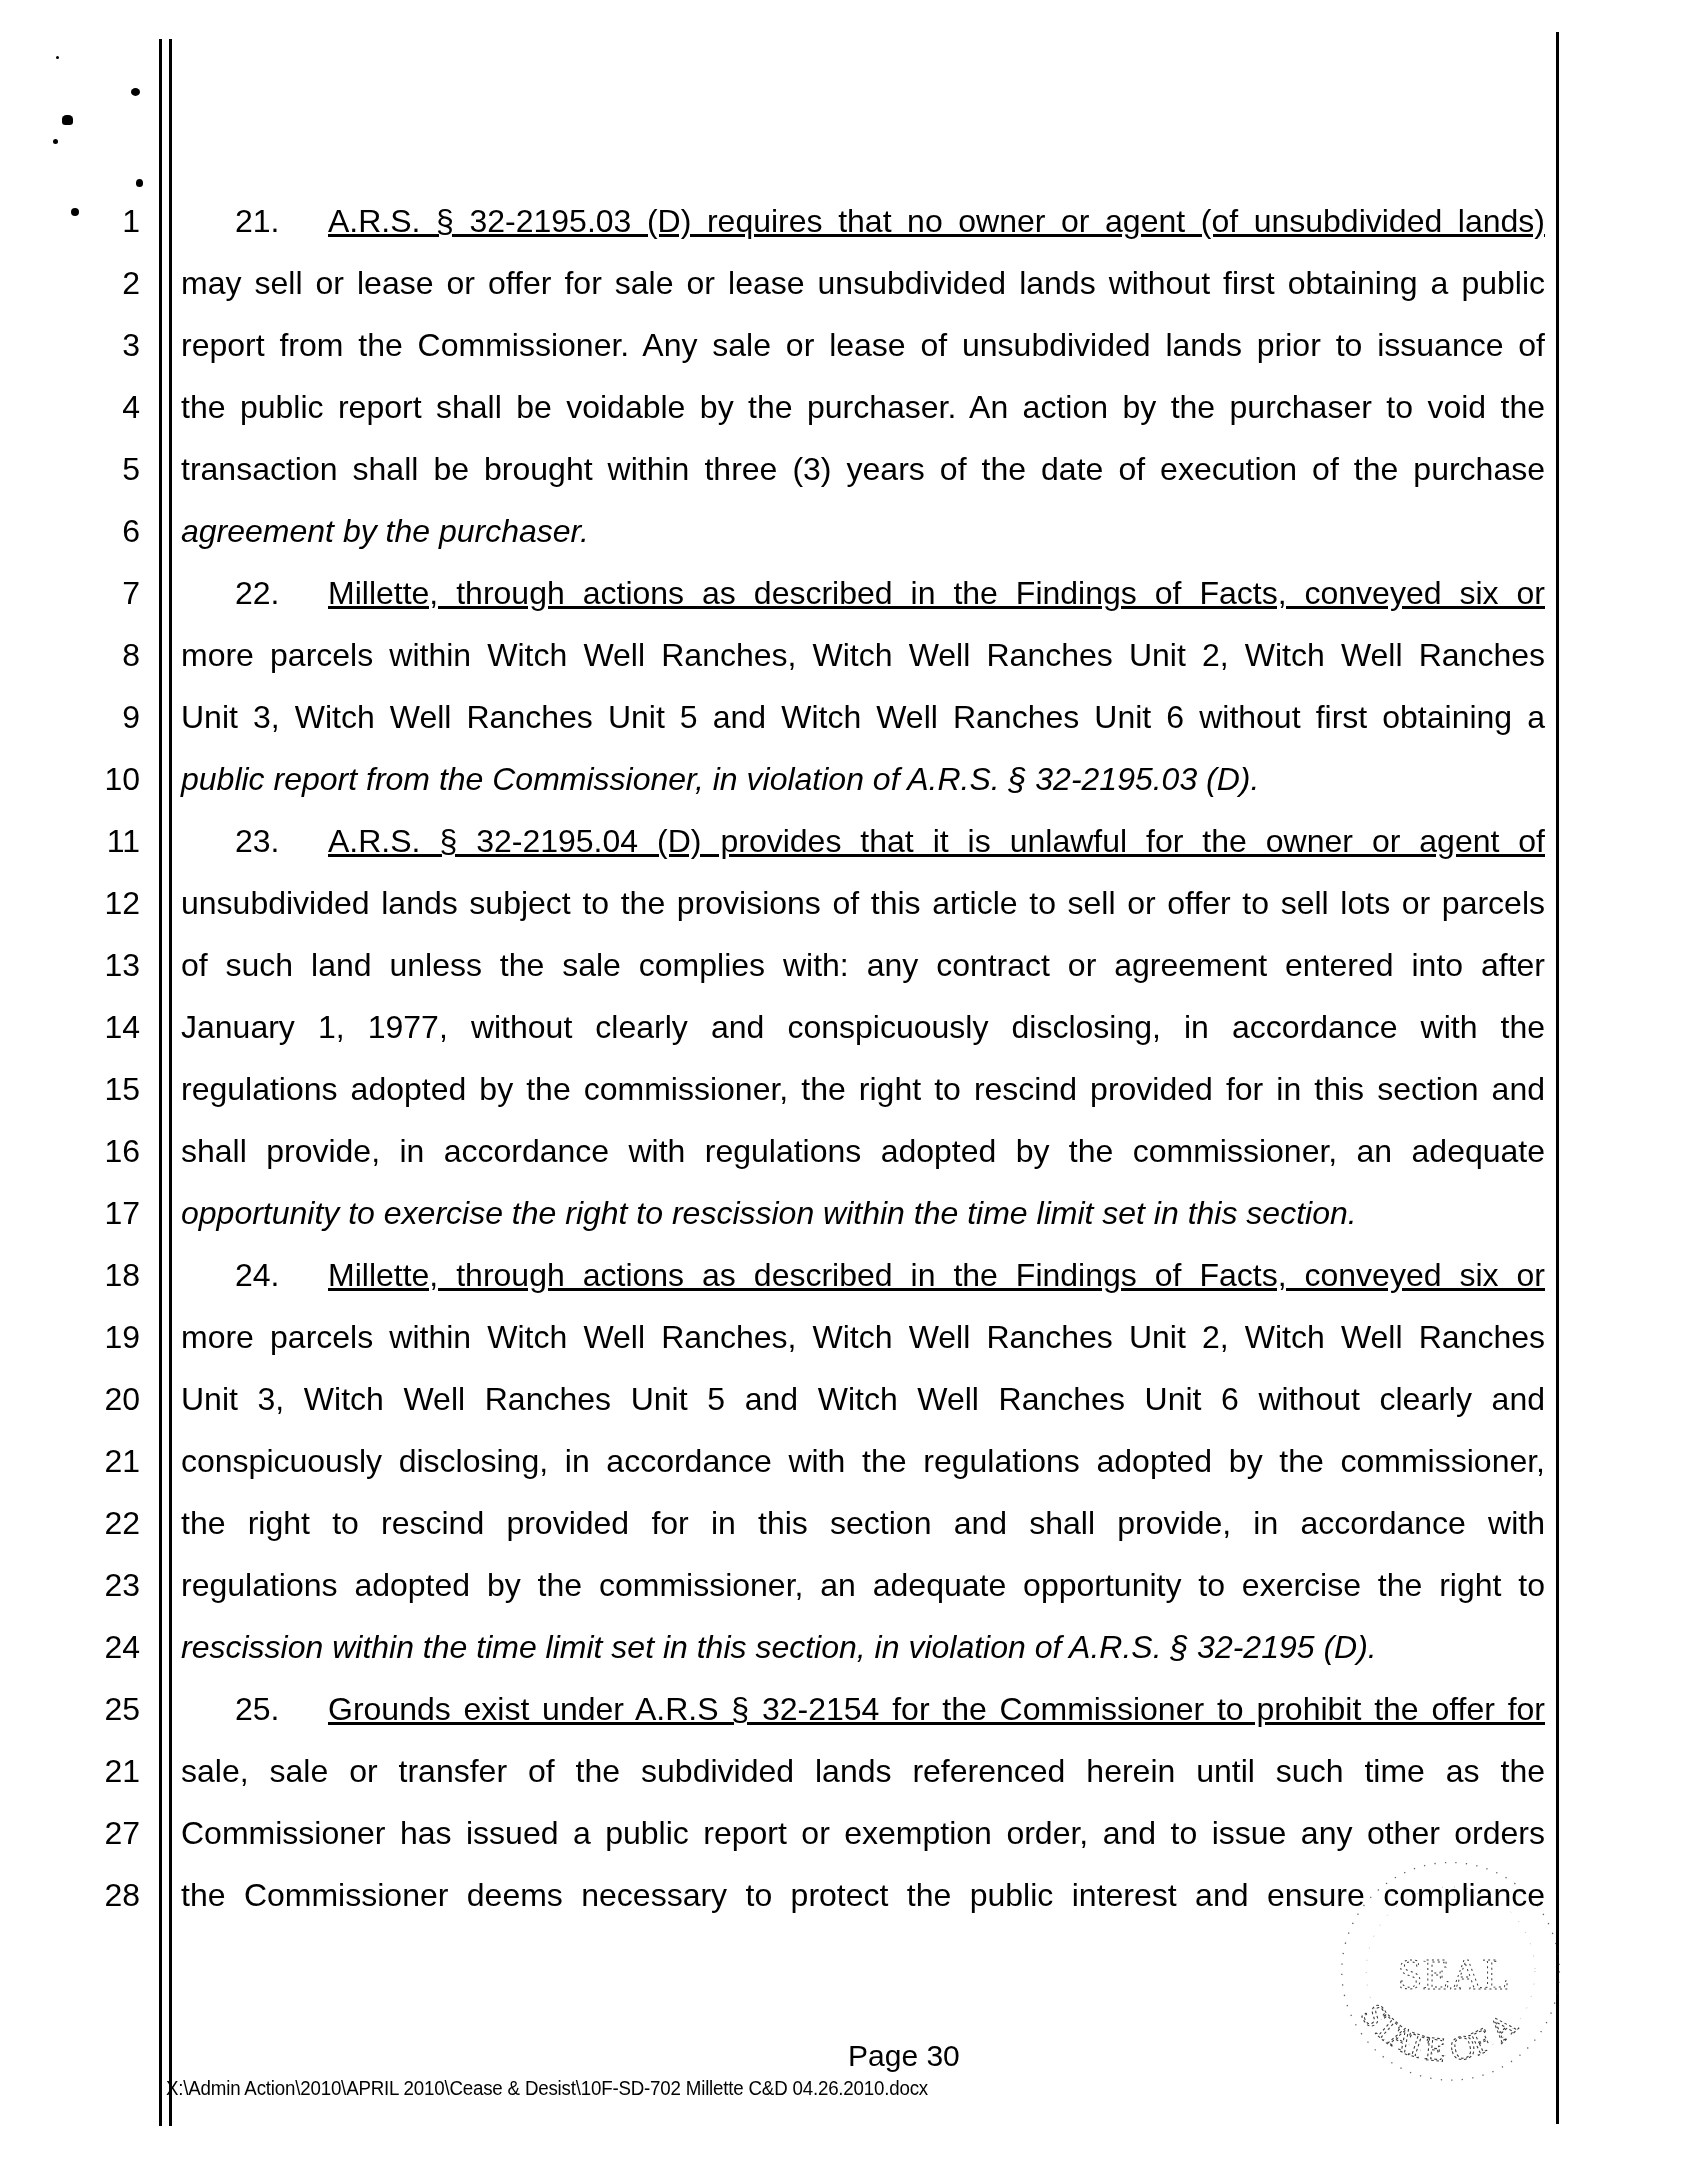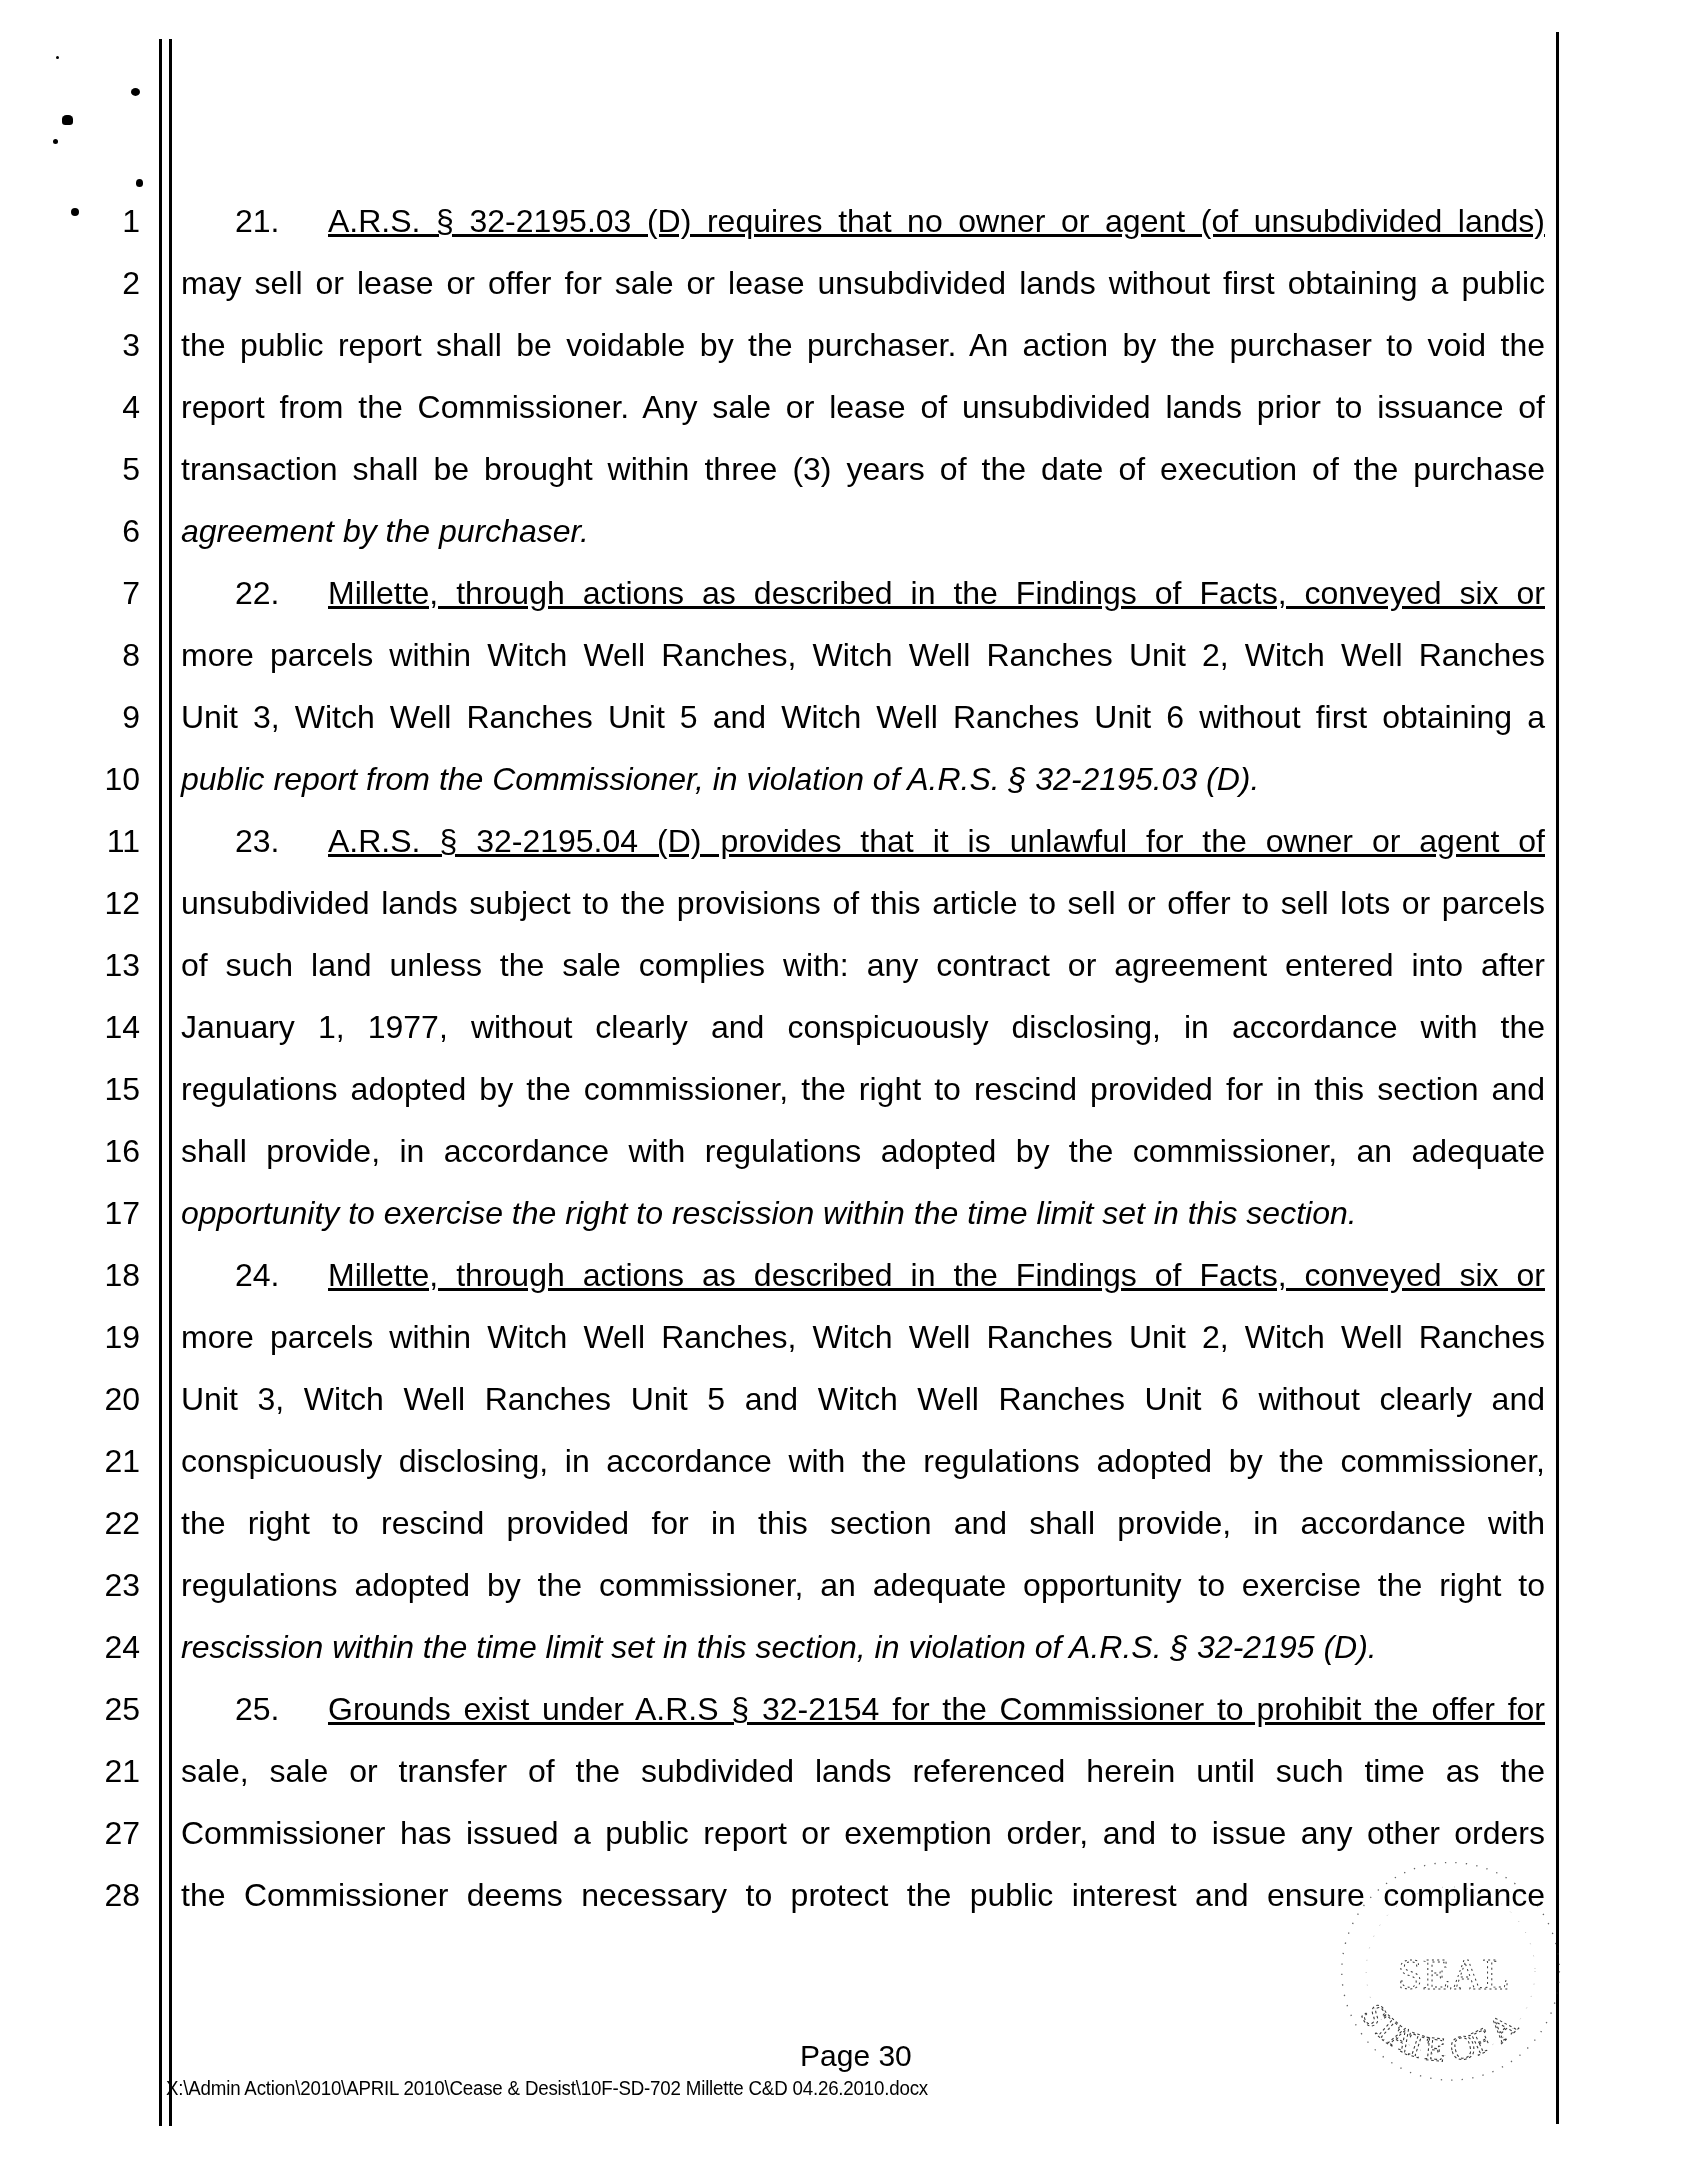--- a/index.html
+++ b/index.html
@@ -16,21 +16,21 @@
   .num { height: 62px; line-height: 62px; text-align: right; font-family: "Liberation Sans", sans-serif; font-size: 32px; color: #000; }
 
   .body-col { position: absolute; left: 181px; width: 1364px; top: 190px; }
   .line { height: 62px; line-height: 62px; font-family: "Liberation Sans", sans-serif; font-size: 32px; color: #000;
           white-space: nowrap; text-align: justify; text-align-last: justify; }
   .line.last { text-align: left; text-align-last: left; font-style: italic; }
   .line.first { padding-left: 54px; text-align: left; text-align-last: left; }
   .line.first .pnum { display: inline-block; width: 93px; }
   .line.first .rest { display: inline-block; width: 1217px; text-align: justify; text-align-last: justify; white-space: nowrap; text-decoration: underline; }
 
-  .page-label { position: absolute; left: 800px; top: 2037px; font-family: "Liberation Sans", sans-serif; font-size: 30px; color: #000; line-height: 37px; text-align: right; }
+  .page-label { position: absolute; left: 848px; top: 2037px; font-family: "Liberation Sans", sans-serif; font-size: 30px; color: #000; line-height: 37px; text-align: right; }
   .file-path { position: absolute; left: 166px; top: 2076px; font-family: "Liberation Sans", sans-serif; font-size: 20px; color: #000;
                line-height: 24px; white-space: nowrap; transform-origin: 0 0; transform: scaleX(0.86); letter-spacing: -0.2px; }
 
   .seal { position: absolute; left: 1312px; top: 1846px; width: 264px; height: 277px; }
 </style>
 </head>
 <body>
 
 <div class="page">
 
@@ -71,22 +71,22 @@
       <div class="num">23</div>
       <div class="num">24</div>
       <div class="num">25</div>
       <div class="num">21</div>
       <div class="num">27</div>
       <div class="num">28</div>
     </div>
   <div class="body-col" id="body">
       <div class="line first"><span class="pnum">21.</span><span class="rest">A.R.S. § 32-2195.03 (D) requires that no owner or agent (of unsubdivided lands)</span></div>
       <div class="line">may sell or lease or offer for sale or lease unsubdivided lands without first obtaining a public</div>
+      <div class="line">report from the Commissioner. Any sale or lease of unsubdivided lands prior to issuance of</div>
       <div class="line">the public report shall be voidable by the purchaser. An action by the purchaser to void the</div>
-      <div class="line">report from the Commissioner. Any sale or lease of unsubdivided lands prior to issuance of</div>
       <div class="line">transaction shall be brought within three (3) years of the date of execution of the purchase</div>
       <div class="line last">agreement by the purchaser.</div>
       <div class="line first"><span class="pnum">22.</span><span class="rest">Millette, through actions as described in the Findings of Facts, conveyed six or</span></div>
       <div class="line">more parcels within Witch Well Ranches, Witch Well Ranches Unit 2, Witch Well Ranches</div>
       <div class="line">Unit 3, Witch Well Ranches Unit 5 and Witch Well Ranches Unit 6 without first obtaining a</div>
       <div class="line last">public report from the Commissioner, in violation of A.R.S. § 32-2195.03 (D).</div>
       <div class="line first"><span class="pnum">23.</span><span class="rest">A.R.S. § 32-2195.04 (D) provides that it is unlawful for the owner or agent of</span></div>
       <div class="line">unsubdivided lands subject to the provisions of this article to sell or offer to sell lots or parcels</div>
       <div class="line">of such land unless the sale complies with: any contract or agreement entered into after</div>
       <div class="line">January 1, 1977, without clearly and conspicuously disclosing, in accordance with the</div>

